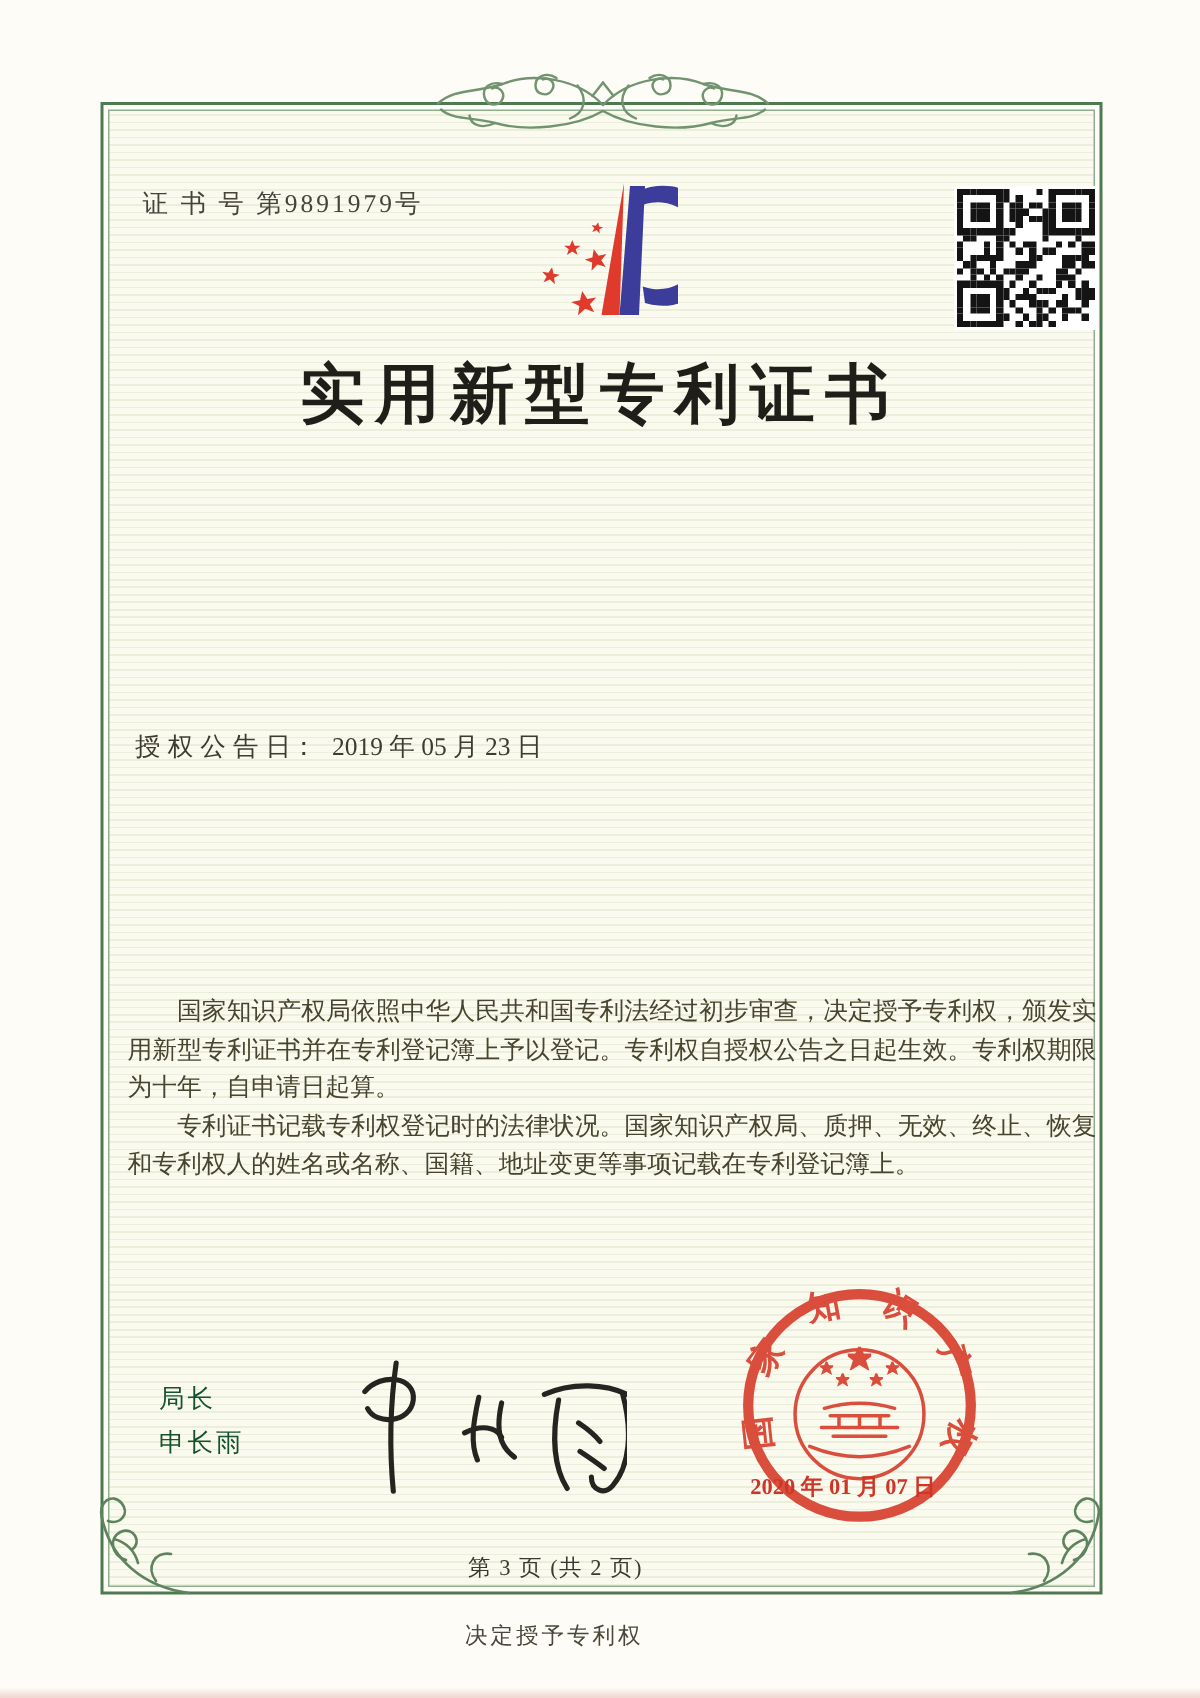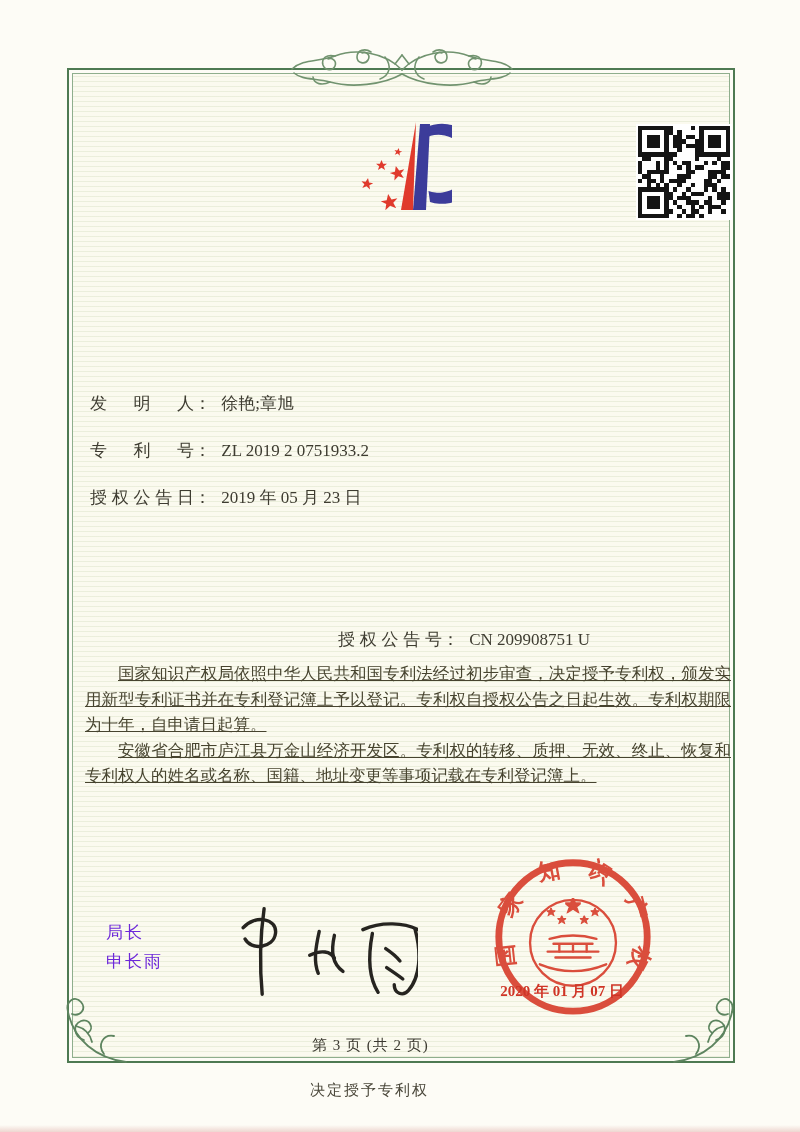--- a/index.html
+++ b/index.html
@@ -31,23 +31,23 @@
     font-size:43px;font-weight:700;letter-spacing:7px;color:#201e19;}
   
   .row{position:absolute;left:90px;font-size:17px;line-height:23px;color:#3e3c31;white-space:nowrap;}
   .lbl{display:inline-block;width:104px;text-align:justify;text-align-last:justify;vertical-align:top;}
   .colon{display:inline-block;vertical-align:top;}
   .val{display:inline-block;margin-left:6px;vertical-align:top;}
   .val.wrap{white-space:normal;width:430px;line-height:24px;}
   
   .body-text{position:absolute;left:85px;top:661px;width:646px;
     font-size:16.5px;line-height:25.5px;text-align:justify;color:#47442f;}
-  .body-text p{margin:0;text-indent:2em;text-decoration:underline;}
-  
-  .sig-block{position:absolute;left:106px;top:918px;font-size:17px;line-height:29px;letter-spacing:2px;color:#6d28d9;}
+  .body-text p{margin:0;text-indent:2em;}
+  
+  .sig-block{position:absolute;left:106px;top:918px;font-size:17px;line-height:29px;letter-spacing:2px;color:#14532d;}
   .sig-svg{position:absolute;left:228px;top:903px;width:190px;height:86px;}
   
   .seal{position:absolute;left:490px;top:852px;width:166px;height:166px;}
   .seal svg{display:block;width:100%;height:100%;}
   .seal-text{font-size:23px;font-weight:700;letter-spacing:24px;fill:#d8402e;
     font-family:"Liberation Serif","DejaVu Serif",serif;}
   .seal-date{position:absolute;left:486px;top:982px;width:152px;text-align:center;
     font-size:15px;font-weight:700;color:#cf3526;white-space:nowrap;}
   
   .page-info{position:absolute;left:312px;top:1036px;font-size:15px;letter-spacing:1px;color:#3c3a30;}
@@ -103,20 +103,21 @@
       <g stroke="#5d845f" fill="none" stroke-width="1.8" stroke-linecap="round" transform="translate(82,0) scale(-1,1)">
         <path d="M74,76 C44,72 22,54 16,26"></path>
         <path d="M16,26 c-3,-11 7,-17 13,-10 c6,7 -1,15 -9,12"></path>
         <path d="M32,54 c-10,-3 -12,-15 -3,-19 c8,-3 14,7 7,12"></path>
         <path d="M52,68 c-7,-9 -1,-20 10,-18"></path>
         <path d="M24,40 c8,2 14,8 16,16"></path>
       </g>
     </svg>
   </div>
 
+  <div class="cert-no">证 书 号 第9891979号</div>
 
   <div class="logo">
     <svg viewBox="0 0 102 98">
       <defs>
         <symbol id="st" viewBox="-10 -10 20 20">
           <polygon points="0,-10 2.9,-3.1 10,-3.1 4.2,1.2 6.5,8.1 0,4 -6.5,8.1 -4.2,1.2 -10,-3.1 -2.9,-3.1"></polygon>
         </symbol>
       </defs>
 
       <polygon points="70,6 63,92 76,92 80,6" fill="#3c3c9a"></polygon>
@@ -361,41 +362,30 @@
       <i style="grid-area: 21 / 4;"></i>
       <i style="grid-area: 21 / 5;"></i>
       <i style="grid-area: 21 / 6;"></i>
       <i style="grid-area: 21 / 7;"></i>
       <i style="grid-area: 21 / 10;"></i>
       <i style="grid-area: 21 / 12;"></i>
       <i style="grid-area: 21 / 13;"></i>
       <i style="grid-area: 21 / 15;"></i>
     </div>
 
-
-  <div class="row" style="top:392px;">
-    <span class="lbl">发明人</span><span class="colon">：</span>
-    <span class="val">徐艳;章旭</span>
-  </div>
-  <div class="row" style="top:439px;">
-    <span class="lbl">专利号</span><span class="colon">：</span>
-    <span class="val">ZL 2019 2 0751933.2</span>
-  </div>
+  <div class="doc-title">实用新型专利证书</div>
+
   <div class="row" style="top:486px;">
     <span class="lbl">授权公告日</span><span class="colon">：</span>
     <span class="val">2019 年 05 月 23 日</span>
   </div>
-  <div class="row" style="left:338px;top:628px;">
-    <span class="lbl">授权公告号</span><span class="colon">：</span>
-    <span class="val">CN 209908751 U</span>
-  </div>
 
   <div class="body-text">
     <p>国家知识产权局依照中华人民共和国专利法经过初步审查，决定授予专利权，颁发实用新型专利证书并在专利登记簿上予以登记。专利权自授权公告之日起生效。专利权期限为十年，自申请日起算。</p>
-    <p>安徽省合肥市庐江县万金山经济开发区。专利权的转移、质押、无效、终止、恢复和专利权人的姓名或名称、国籍、地址变更等事项记载在专利登记簿上。</p>
+    <p>专利证书记载专利权登记时的法律状况。国家知识产权局、质押、无效、终止、恢复和专利权人的姓名或名称、国籍、地址变更等事项记载在专利登记簿上。</p>
   </div>
 
   <div class="sig-block">
     <div>局长</div>
     <div>申长雨</div>
   </div>
 
   <div class="sig-svg">
     <svg viewBox="0 0 200 100">
       <g stroke="#262420" stroke-width="3.6" fill="none" stroke-linecap="round" stroke-linejoin="round">

